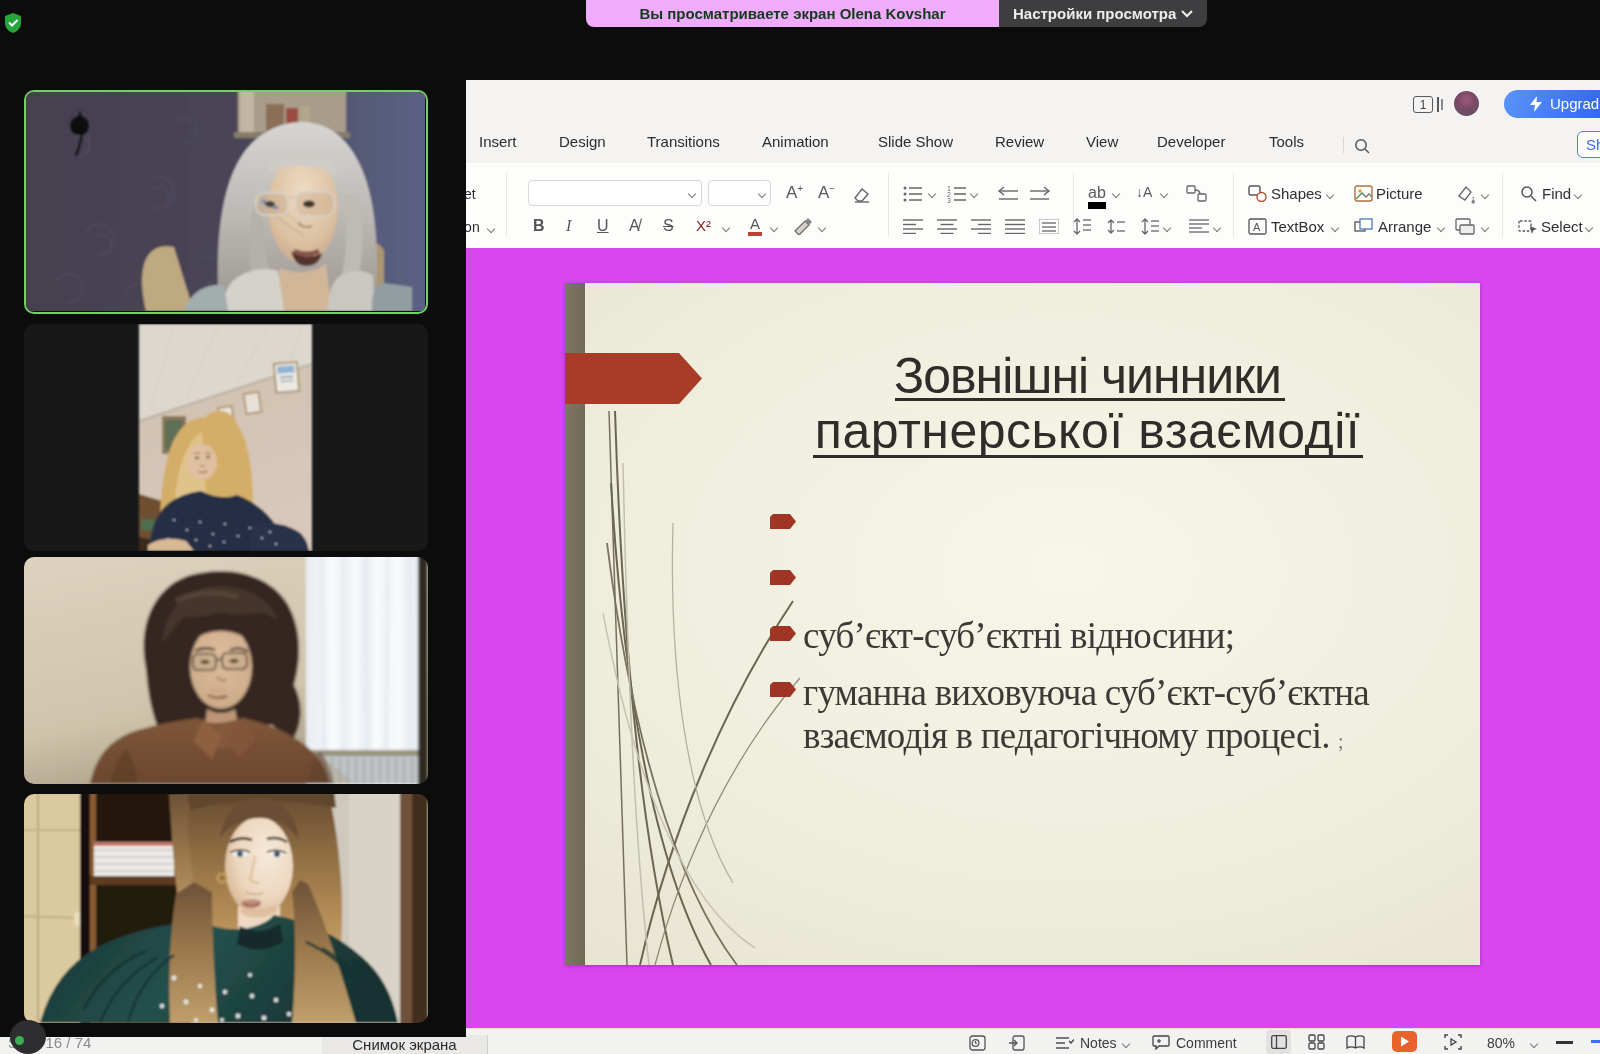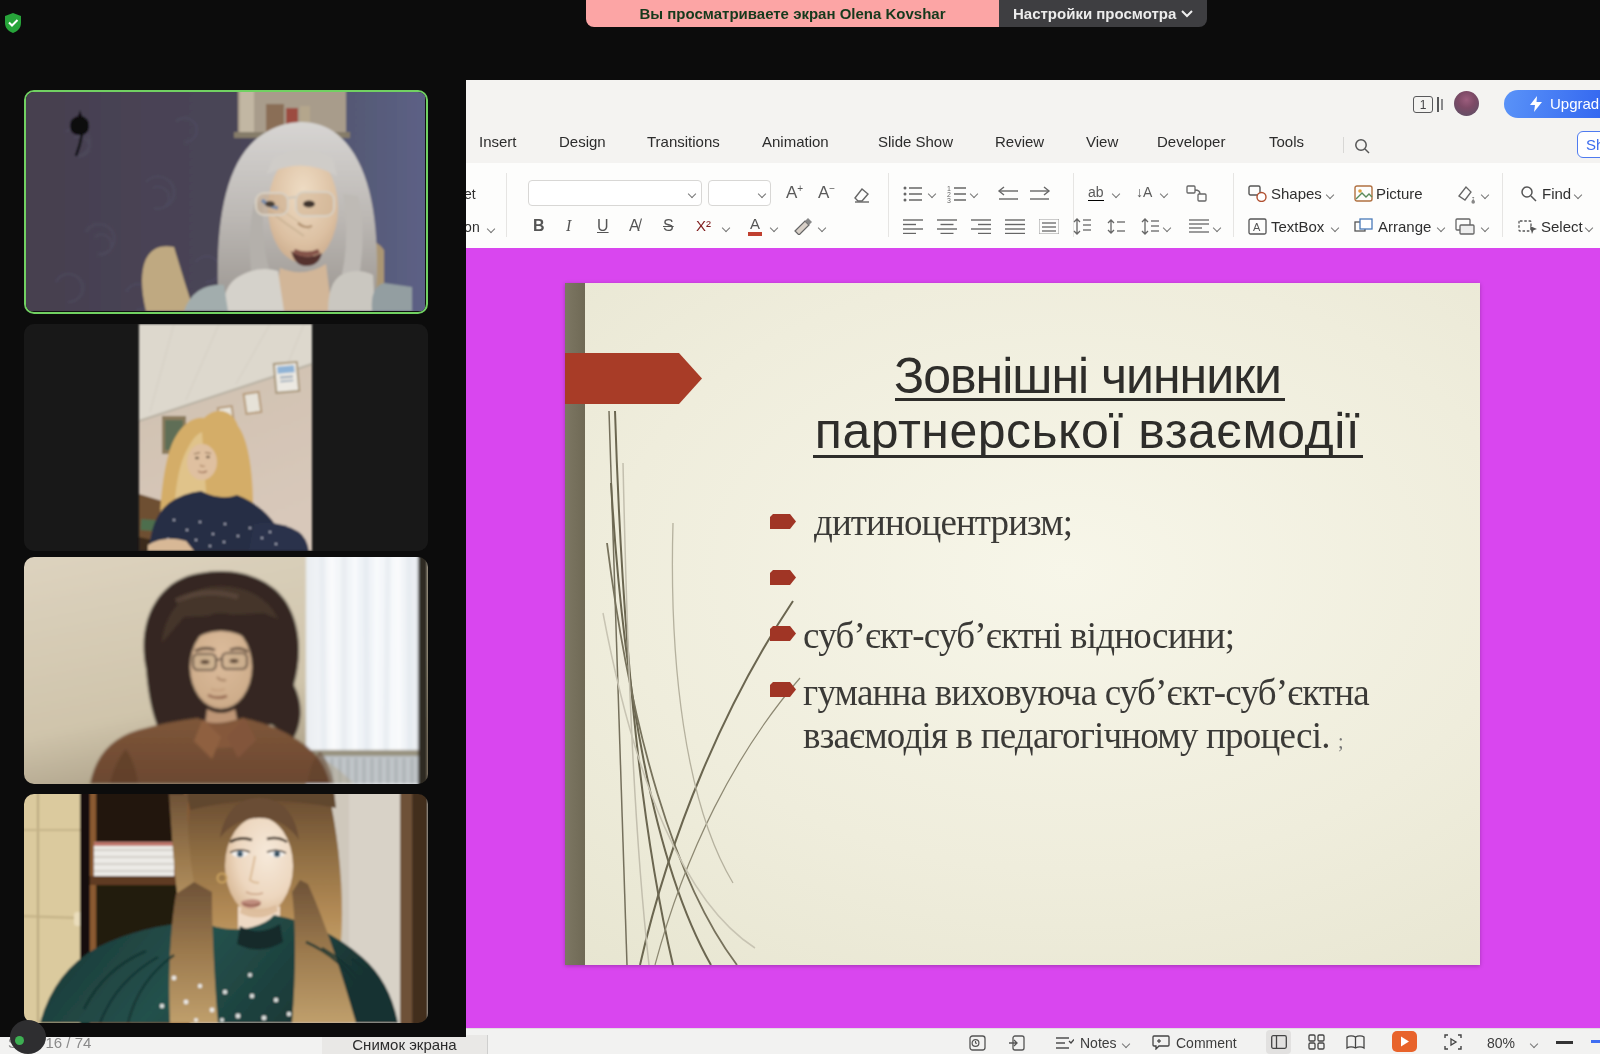--- a/index.html
+++ b/index.html
@@ -20,21 +20,21 @@
   background:radial-gradient(ellipse 90% 80% at 55% 42%, #f7f6e9 0%, #efeddc 55%, #e6e4cf 100%);
   box-shadow:0 1px 4px rgba(0,0,0,0.25);}
 #band{position:absolute;left:0;top:0;width:20px;height:682px;background:linear-gradient(to right,#7d7763,#6f6955);}
 #redarrow{position:absolute;left:0;top:70px;}
 .tline{position:absolute;width:785px;left:130px;text-align:center;color:#2e2d2a;
   font-size:50px;line-height:50px;white-space:nowrap;}
 .uline{position:absolute;height:3px;background:#2e2d2a;}
 .bullet{position:absolute;color:#3b3a37;font-family:"Liberation Serif",serif;font-size:37px;line-height:43px;white-space:nowrap;}
 .barrow{position:absolute;width:26px;height:15px;}
 
-#banner-g{position:absolute;left:586px;top:0;width:413px;height:27px;background:#fca5a5;border-radius:0 0 0 8px;
+#banner-g{position:absolute;left:586px;top:0;width:413px;height:27px;background:#f0abfc;border-radius:0 0 0 8px;
   color:#15391c;font-size:15px;font-weight:bold;text-align:center;line-height:28px;}
 #banner-d{position:absolute;left:999px;top:0;width:208px;height:27px;background:#3e3e41;border-radius:0 0 8px 0;
   color:#ececec;font-size:15px;font-weight:bold;text-align:left;padding-left:14px;line-height:28px;}
 #panel{position:absolute;left:0;top:0;width:466px;height:1037px;background:#0c0c0c;}
 .tile{position:absolute;left:24px;width:404px;border-radius:10px;overflow:hidden;background:#111;}
 
 #statusbar .ic{position:absolute;top:4px;}
 .sbtxt{position:absolute;font-size:14px;color:#3c3c3c;}
 </style>
 </head>
@@ -103,21 +103,21 @@
         <path d="M7,2 L2,6 L7,10" fill="none" stroke="#666" stroke-width="1.4"></path>
         <line x1="2" y1="6" x2="21" y2="6" stroke="#666" stroke-width="1.4"></line>
         <line x1="2" y1="14" x2="21" y2="14" stroke="#666" stroke-width="1.4"></line>
       </svg>
   <svg class="abs" style="left:1029px;top:22px;" width="22" height="18" viewBox="0 0 22 18">
         <path d="M15,2 L20,6 L15,10" fill="none" stroke="#666" stroke-width="1.4"></path>
         <line x1="1" y1="6" x2="20" y2="6" stroke="#666" stroke-width="1.4"></line>
         <line x1="1" y1="14" x2="20" y2="14" stroke="#666" stroke-width="1.4"></line>
       </svg>
   <div class="sep" style="left:1073px;top:10px;height:64px;"></div>
-  <span class="t" style="left:1088px;top:21px;font-size:14px;border-bottom:1px solid #000000;">ab</span>
+  <span class="t" style="left:1088px;top:21px;font-size:16px;border-bottom:7px solid #000000;">ab</span>
   <span class="chev" style="position:absolute;left:1112px;top:27px;"></span>
   <span class="t" style="left:1136px;top:21px;font-size:14px;">↓A</span>
   <span class="chev" style="position:absolute;left:1160px;top:27px;"></span>
   <svg class="abs" style="left:1186px;top:21px;" width="22" height="20" viewBox="0 0 22 20">
         <rect x="1" y="2" width="8" height="7" rx="1" fill="none" stroke="#666" stroke-width="1.3"></rect>
         <rect x="12" y="10" width="8" height="7" rx="1" fill="none" stroke="#666" stroke-width="1.3"></rect>
         <path d="M9,6 C13,6 14,8 14,10" fill="none" stroke="#666" stroke-width="1.3"></path>
       </svg>
   <div class="sep" style="left:1233px;top:10px;height:64px;"></div>
   <svg class="abs" style="left:1248px;top:22px;" width="19" height="17" viewBox="0 0 19 17">
@@ -255,21 +255,20 @@
         <path d="M42,260 C66,450 110,600 172,682" stroke="#77725c" stroke-width="1.8"></path>
         <path d="M75,682 C105,550 160,420 228,318" stroke="#6b6650" stroke-width="2"></path>
         <path d="M90,682 C120,570 170,470 235,395" stroke="#8d8872" stroke-width="1.2"></path>
         <path d="M58,180 C62,360 68,540 84,682" stroke="#c3bfae" stroke-width="1.5"></path>
         <path d="M38,330 C70,500 120,620 190,665" stroke="#c8c4b3" stroke-width="1.5"></path>
         <path d="M108,240 C104,380 120,520 168,600" stroke="#b5b19e" stroke-width="1.3"></path>
       </svg>
       <svg class="barrow" style="left:205px;top:231px;" viewBox="0 0 26 15">
           <path d="M0,3 L3,0 L20,0 L26,7.5 L20,15 L0,15 Z" fill="#a03525"></path>
         </svg>
-      <div class="bullet" id="b1" style="left:249px;top:218px;letter-spacing:-0.9px;">дитиноцентризм;</div>
       <svg class="barrow" style="left:205px;top:287px;" viewBox="0 0 26 15">
           <path d="M0,3 L3,0 L20,0 L26,7.5 L20,15 L0,15 Z" fill="#a03525"></path>
         </svg>
       <svg class="barrow" style="left:205px;top:343px;" viewBox="0 0 26 15">
           <path d="M0,3 L3,0 L20,0 L26,7.5 L20,15 L0,15 Z" fill="#a03525"></path>
         </svg>
       <div class="bullet" id="b3" style="left:238px;top:331px;letter-spacing:-0.77px;">суб’єкт-суб’єктні відносини;</div>
       <svg class="barrow" style="left:205px;top:399px;" viewBox="0 0 26 15">
           <path d="M0,3 L3,0 L20,0 L26,7.5 L20,15 L0,15 Z" fill="#a03525"></path>
         </svg>

